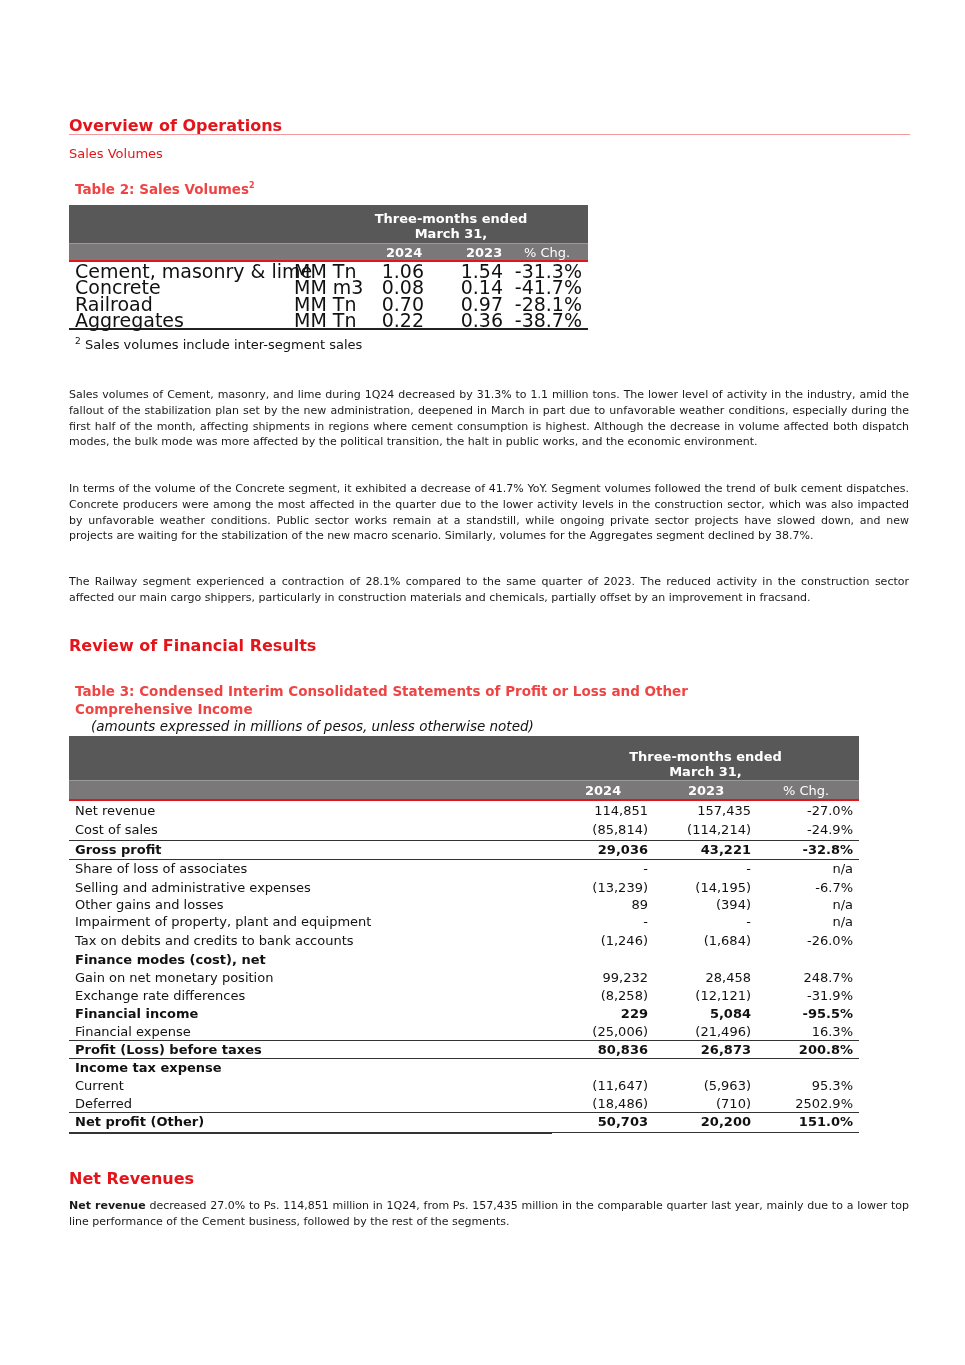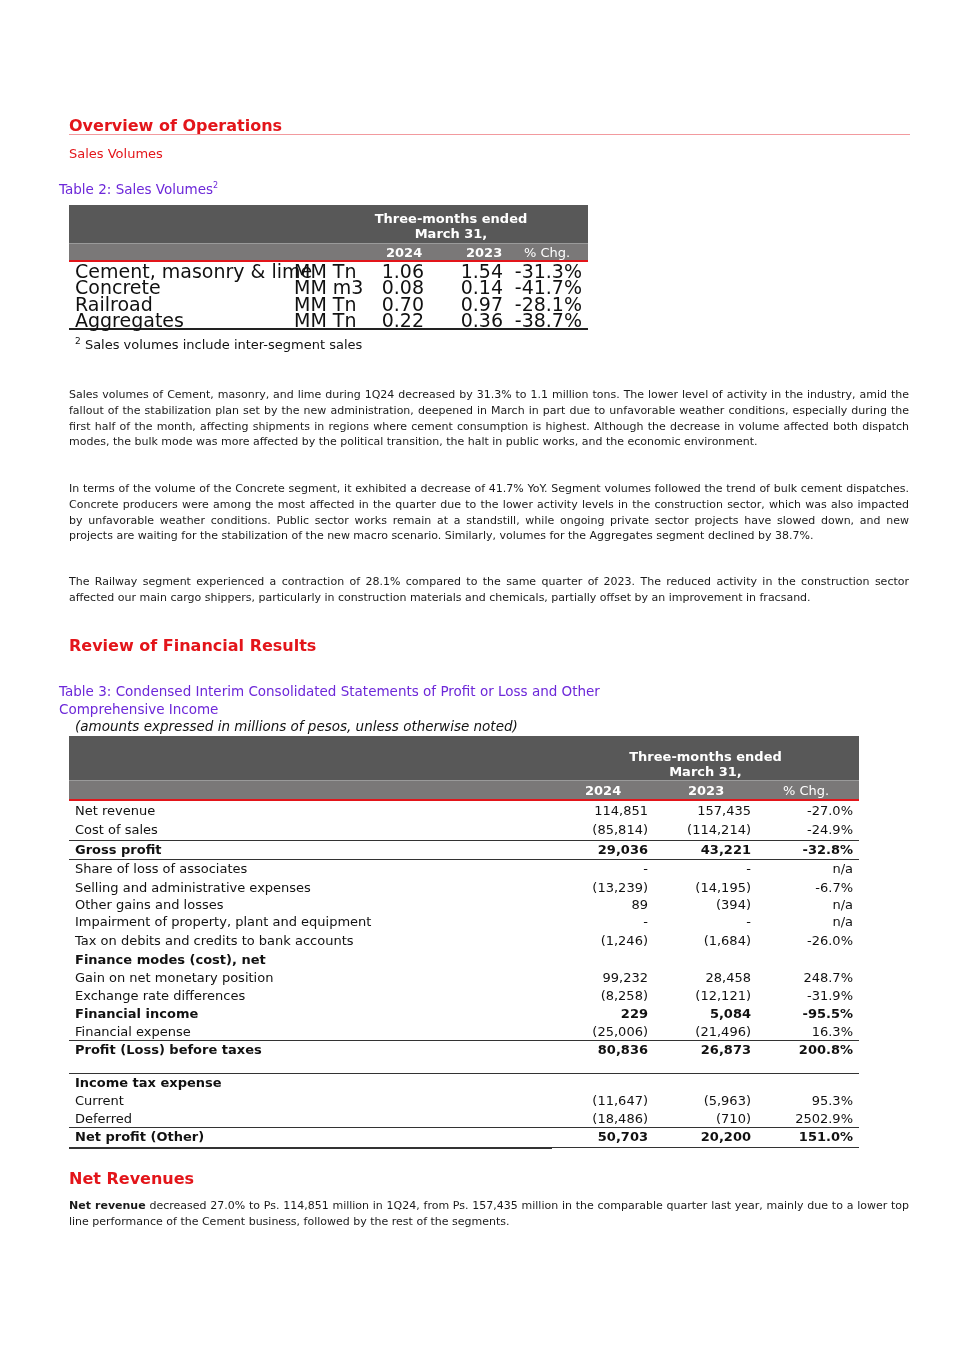--- a/index.html
+++ b/index.html
@@ -3,21 +3,21 @@
 <meta charset="utf-8">
 <style>
   * { box-sizing: border-box; margin: 0; padding: 0; }
   html, body { width: 965px; height: 1365px; background: #ffffff; }
   body { font-family: "DejaVu Sans", sans-serif; color: #111; font-size: 13px; position: relative; }
 
   .h-section { position: absolute; left: 69px; font-weight: bold; font-size: 16px; color: #e3151a; }
   .h-rule { position: absolute; left: 69px; width: 841px; height: 1px; background: #f29a9e; }
   .subhead { position: absolute; left: 69px; font-size: 13px; color: #e3151a; }
 
-  .table-title { position: absolute; left: 59px; font-weight: normal; font-size: 13.5px; color: #6d28d9; line-height: 18px; }
+  .table-title { position: absolute; left: 75px; font-weight: bold; font-size: 13.5px; color: #ef4444; line-height: 18px; }
   .table-note { position: absolute; left: 75px; font-style: italic; font-size: 13.5px; color: #111; }
 
   
   .t2 { position: absolute; left: 69px; top: 205px; width: 519px; }
   .t2-head1 { height: 38px; background: #585858; position: relative; }
   .t2-head1 .cap { position: absolute; left: 281px; width: 238px; top: 6px; text-align: center; color: #fff; font-weight: bold; font-size: 13px; line-height: 15px; }
   .t2-head1 .cap span { display:block; padding-right: 36px; }
   .t2-head2 { height: 19px; background: #7a7878; border-top: 1px solid #9a9a9a; position: relative; border-bottom: 2px solid #e3151a; }
   .t2-head2 .col { position: absolute; top: 1px; color: #fff; font-size: 13px; }
   .t2-row { height: 16.3px; position: relative; font-size: 19px; line-height: 16px; }
@@ -114,21 +114,21 @@
 <p class="para" style="top:387px;">Sales volumes of Cement, masonry, and lime during 1Q24 decreased by 31.3% to 1.1 million tons. The lower level of activity in the industry, amid the fallout of the stabilization plan set by the new administration, deepened in March in part due to unfavorable weather conditions, especially during the first half of the month, affecting shipments in regions where cement consumption is highest. Although the decrease in volume affected both dispatch modes, the bulk mode was more affected by the political transition, the halt in public works, and the economic environment.</p>
 <p class="para" style="top:481px;">In terms of the volume of the Concrete segment, it exhibited a decrease of 41.7% YoY. Segment volumes followed the trend of bulk cement dispatches. Concrete producers were among the most affected in the quarter due to the lower activity levels in the construction sector, which was also impacted by unfavorable weather conditions. Public sector works remain at a standstill, while ongoing private sector projects have slowed down, and new projects are waiting for the stabilization of the new macro scenario. Similarly, volumes for the Aggregates segment declined by 38.7%.</p>
 <p class="para" style="top:574px;">The Railway segment experienced a contraction of 28.1% compared to the same quarter of 2023. The reduced activity in the construction sector affected our main cargo shippers, particularly in construction materials and chemicals, partially offset by an improvement in fracsand.</p>
 
 <div class="h-section" style="top:636px;">Review of Financial Results</div>
 
 <div class="table-title" style="top:682px;">
   <div>Table 3: Condensed Interim Consolidated Statements of Profit or Loss and Other</div>
   <div>Comprehensive Income</div>
 </div>
-<div class="table-note" style="top:718px;">(amounts expressed in millions of pesos, unless otherwise noted)</div>
+<div class="table-note" style="top:718px;margin-left:16px;">(amounts expressed in millions of pesos, unless otherwise noted)</div>
 
 <div class="t3">
   <div class="t3-head1">
     <div class="cap">
       <div>Three-months ended</div>
       <div>March 31,</div>
     </div>
   </div>
   <div class="t3-head2">
     <span class="col" style="left:516px;font-weight:bold;">2024</span>
@@ -204,21 +204,21 @@
     <span class="v1">229</span>
     <span class="v2">5,084</span>
     <span class="v3">-95.5%</span>
   </div>
   <div class="t3-row" style="height:17px;">
     <span class="lbl">Financial expense</span>
     <span class="v1">(25,006)</span>
     <span class="v2">(21,496)</span>
     <span class="v3">16.3%</span>
   </div>
-  <div class="t3-row bold rule-top rule-bottom" style="height:34px;padding-top:1px;">
+  <div class="t3-row bold rule-top rule-bottom" style="height:19px;padding-top:1px;">
     <span class="lbl">Profit (Loss) before taxes</span>
     <span class="v1">80,836</span>
     <span class="v2">26,873</span>
     <span class="v3">200.8%</span>
   </div>
   <div class="t3-row bold" style="height:18px;">
     <span class="lbl">Income tax expense</span>
   </div>
   <div class="t3-row" style="height:18px;">
     <span class="lbl">Current</span>

